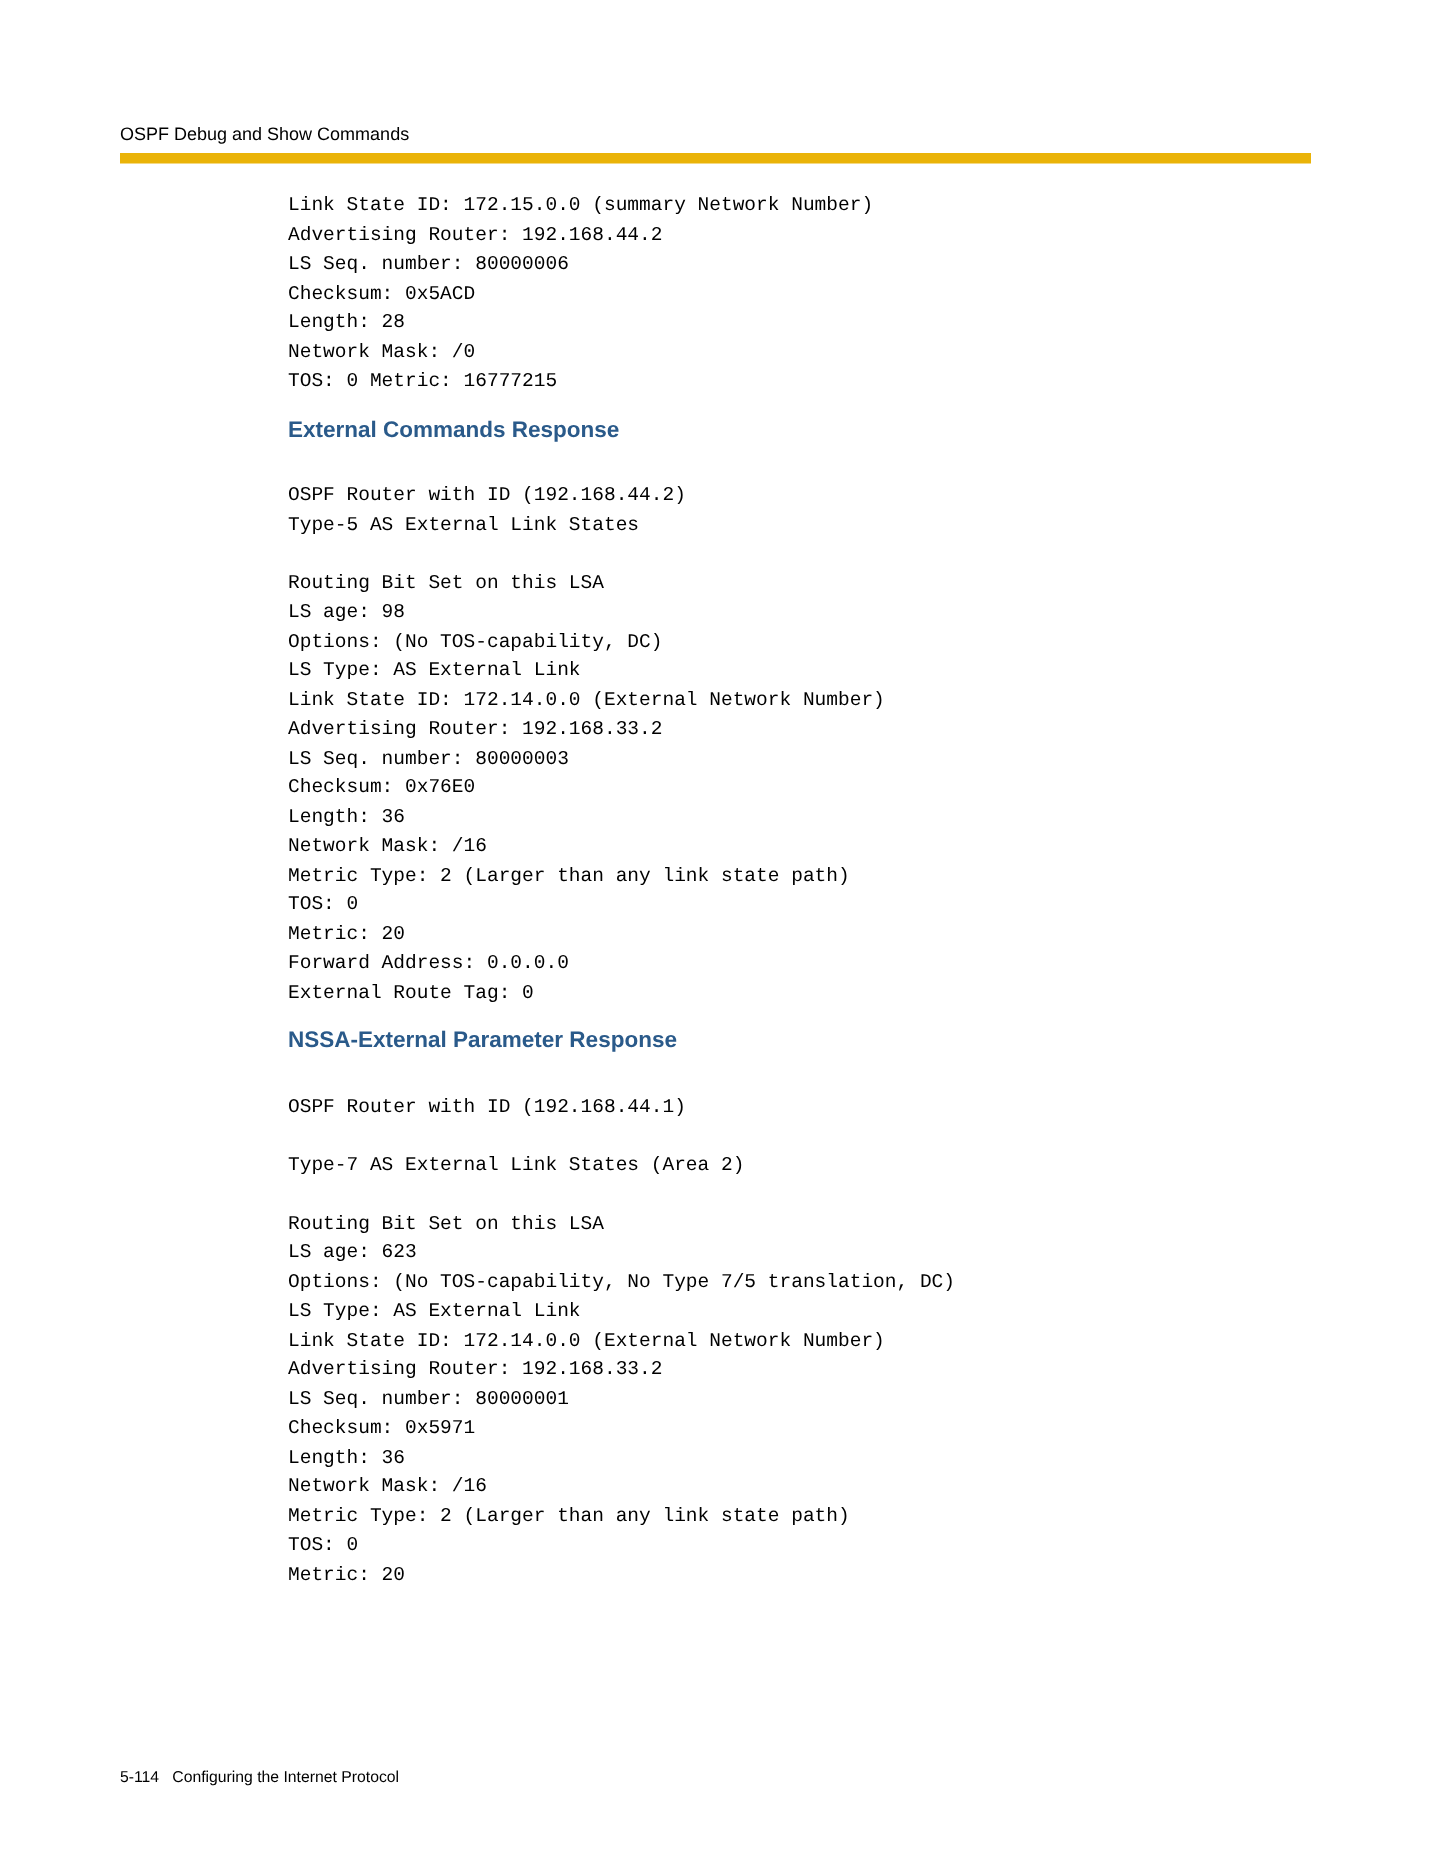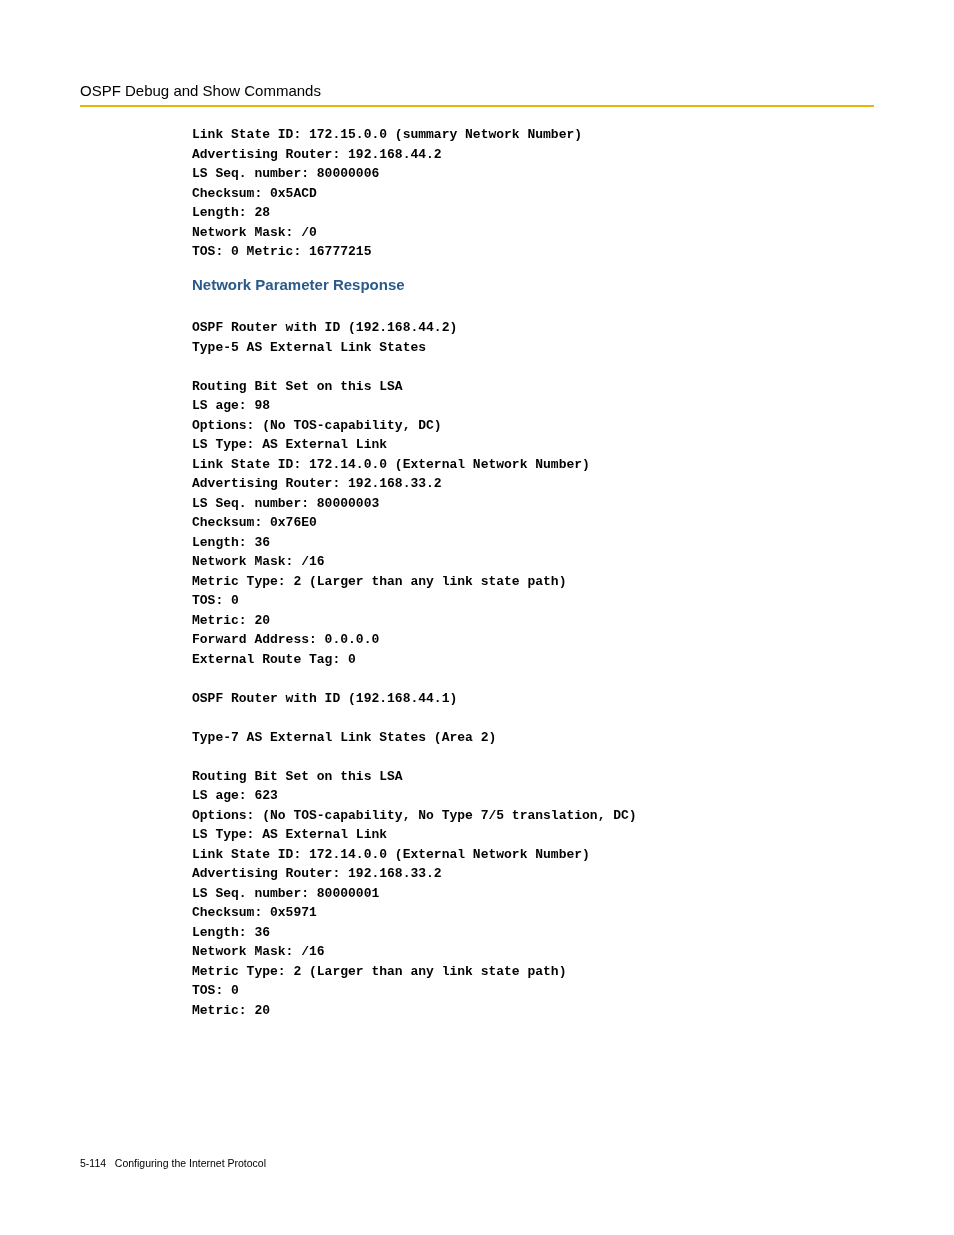--- a/index.html
+++ b/index.html
@@ -11,47 +11,47 @@
     width: 954px;
     height: 1235px;
     position: relative;
     box-sizing: border-box;
   }
   .page {
     padding: 82px 80px 40px 80px;
     box-sizing: border-box;
   }
   .header-line {
-    font-size: 15px;
+    font-size: 12px;
     color: #000;
     padding-bottom: 6px;
-    border-bottom: 2px solid #eab308;
+    border-bottom: 7px solid #eab308;
     margin-bottom: 18px;
   }
   .content {
     margin-left: 112px;
   }
   .mono {
     font-family: "Courier New", Courier, monospace;
-    font-weight: bold;
+    font-weight: normal;
     font-size: 13px;
     line-height: 19.5px;
     white-space: pre;
     margin: 0;
   }
   .section-heading {
     font-family: Arial, Helvetica, sans-serif;
     font-weight: bold;
     font-size: 15px;
     color: #2a5a8a;
     margin: 14px 0 6px 0;
   }
   .footer {
     position: absolute;
-    bottom: 66px;
+    bottom: 44px;
     left: 80px;
     font-size: 10.5px;
     color: #000;
     text-align: center;
   }
   .blank-line { height: 19.5px; }
 </style>
 </head>
 <body>
 
@@ -62,41 +62,42 @@
   <div class="content">
 
     <pre class="mono" id="block1">Link State ID: 172.15.0.0 (summary Network Number)
 Advertising Router: 192.168.44.2
 LS Seq. number: 80000006
 Checksum: 0x5ACD
 Length: 28
 Network Mask: /0
 TOS: 0 Metric: 16777215</pre>
 
-    <div class="section-heading">Network Parameter Response</div>
+    <div class="section-heading">External Commands Response</div>
     <div class="blank-line"></div>
     <pre class="mono" id="block2lines">OSPF Router with ID (192.168.44.2)
 Type-5 AS External Link States
 
 Routing Bit Set on this LSA
 LS age: 98
 Options: (No TOS-capability, DC)
 LS Type: AS External Link
 Link State ID: 172.14.0.0 (External Network Number)
 Advertising Router: 192.168.33.2
 LS Seq. number: 80000003
 Checksum: 0x76E0
 Length: 36
 Network Mask: /16
 Metric Type: 2 (Larger than any link state path)
 TOS: 0
 Metric: 20
 Forward Address: 0.0.0.0
 External Route Tag: 0</pre>
 
+    <div class="section-heading">NSSA-External Parameter Response</div>
     <div class="blank-line"></div>
     <pre class="mono" id="block3lines">OSPF Router with ID (192.168.44.1)
 
 Type-7 AS External Link States (Area 2)
 
 Routing Bit Set on this LSA
 LS age: 623
 Options: (No TOS-capability, No Type 7/5 translation, DC)
 LS Type: AS External Link
 Link State ID: 172.14.0.0 (External Network Number)

